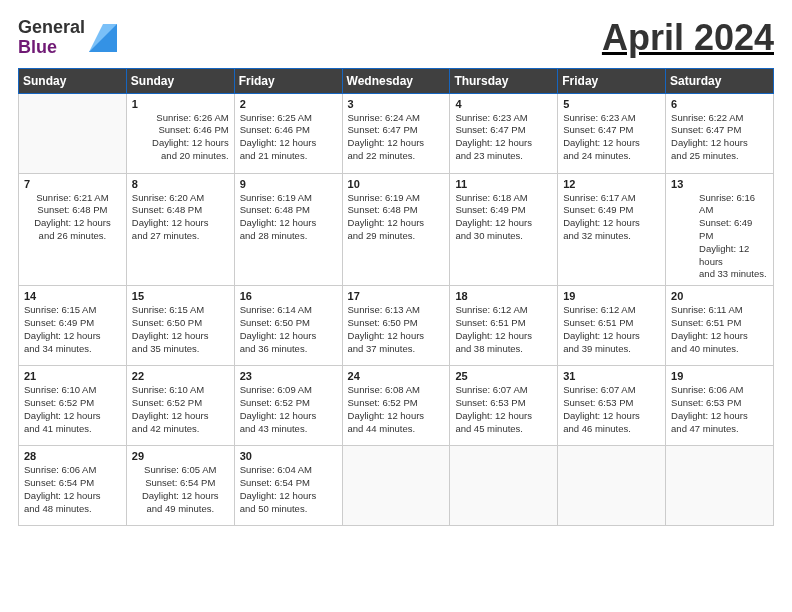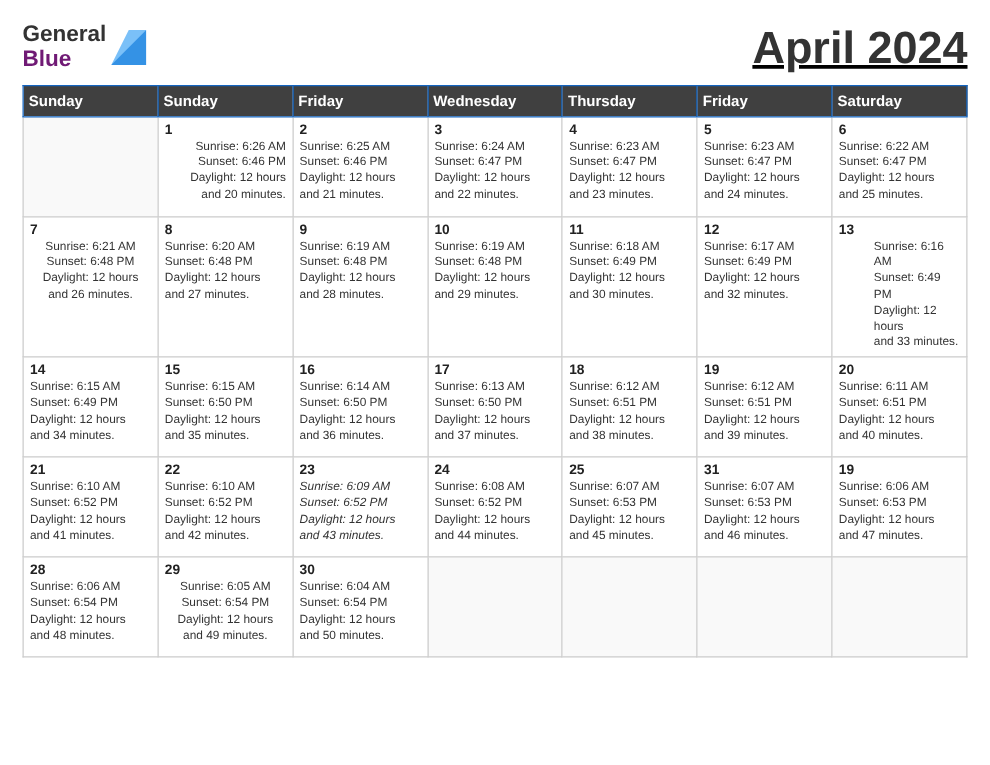--- a/index.html
+++ b/index.html
@@ -285,21 +285,21 @@
           </td>
           <td>
             <div class="day-num">22</div>
             <div class="day-info" style="white-space: pre-line;">Sunrise: 6:10 AM
 Sunset: 6:52 PM
 Daylight: 12 hours
 and 42 minutes.</div>
           </td>
           <td>
             <div class="day-num">23</div>
-            <div class="day-info" style="white-space: pre-line; font-style: italic;">Sunrise: 6:09 AM
+            <div class="day-info" style="white-space: pre-line;">Sunrise: 6:09 AM
 Sunset: 6:52 PM
 Daylight: 12 hours
 and 43 minutes.</div>
           </td>
           <td>
             <div class="day-num">24</div>
             <div class="day-info" style="white-space: pre-line;">Sunrise: 6:08 AM
 Sunset: 6:52 PM
 Daylight: 12 hours
 and 44 minutes.</div>

